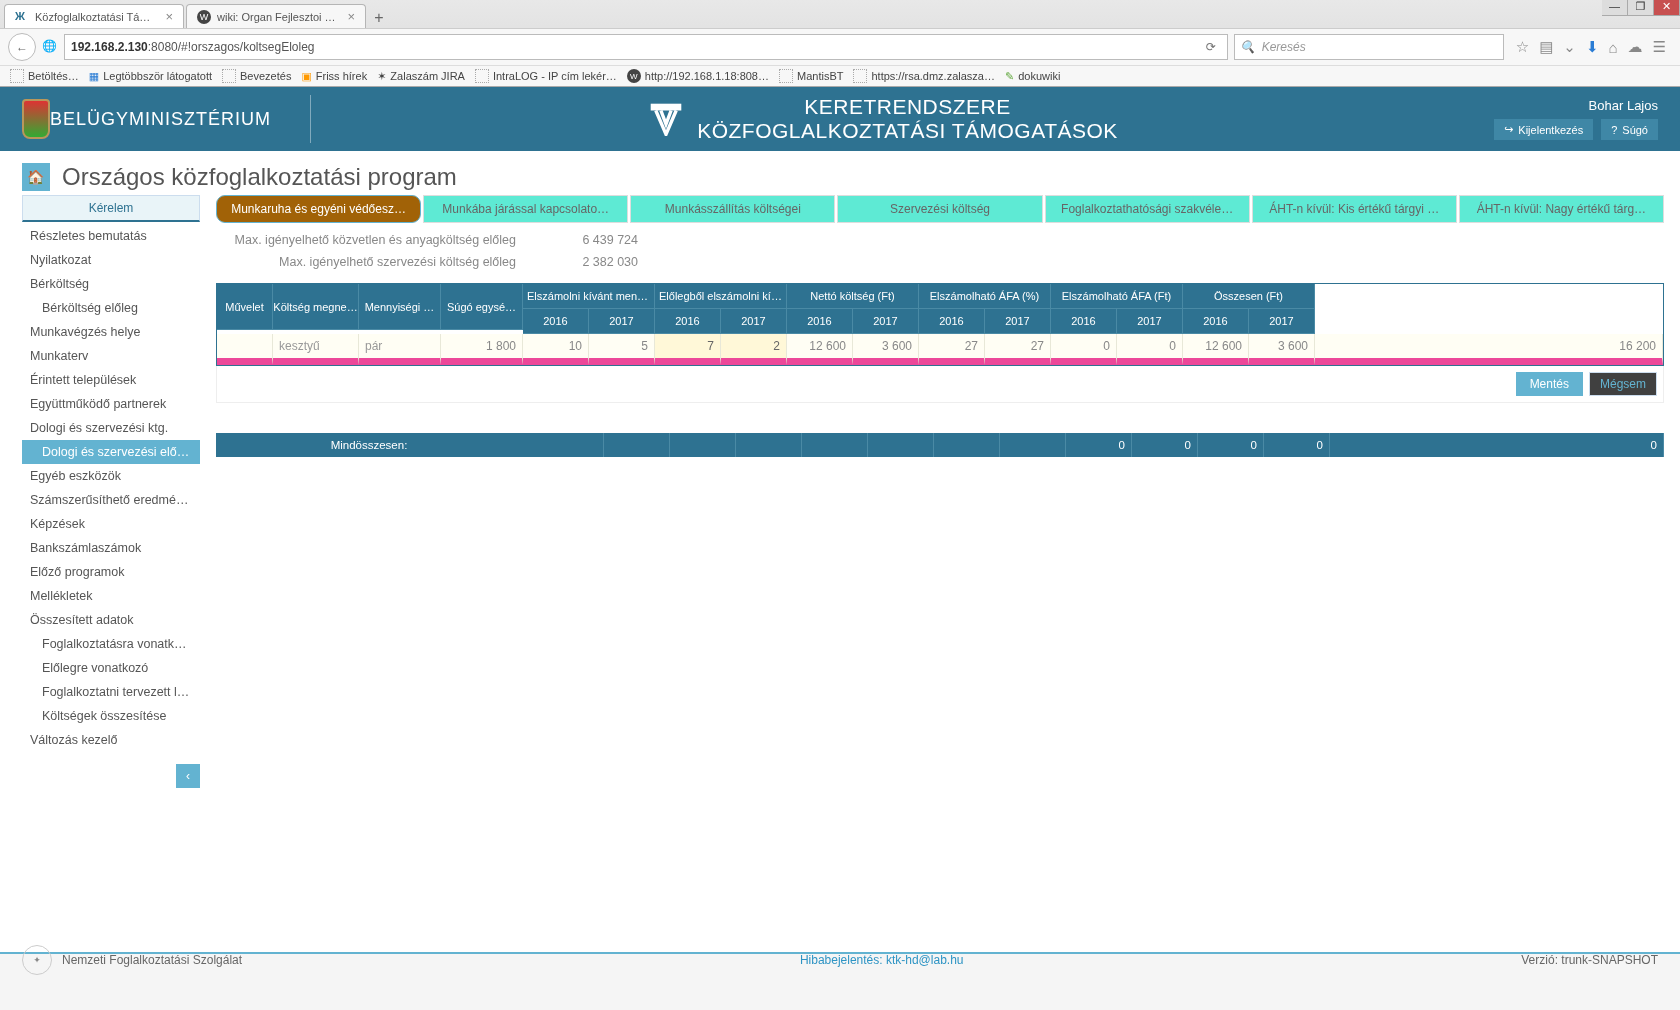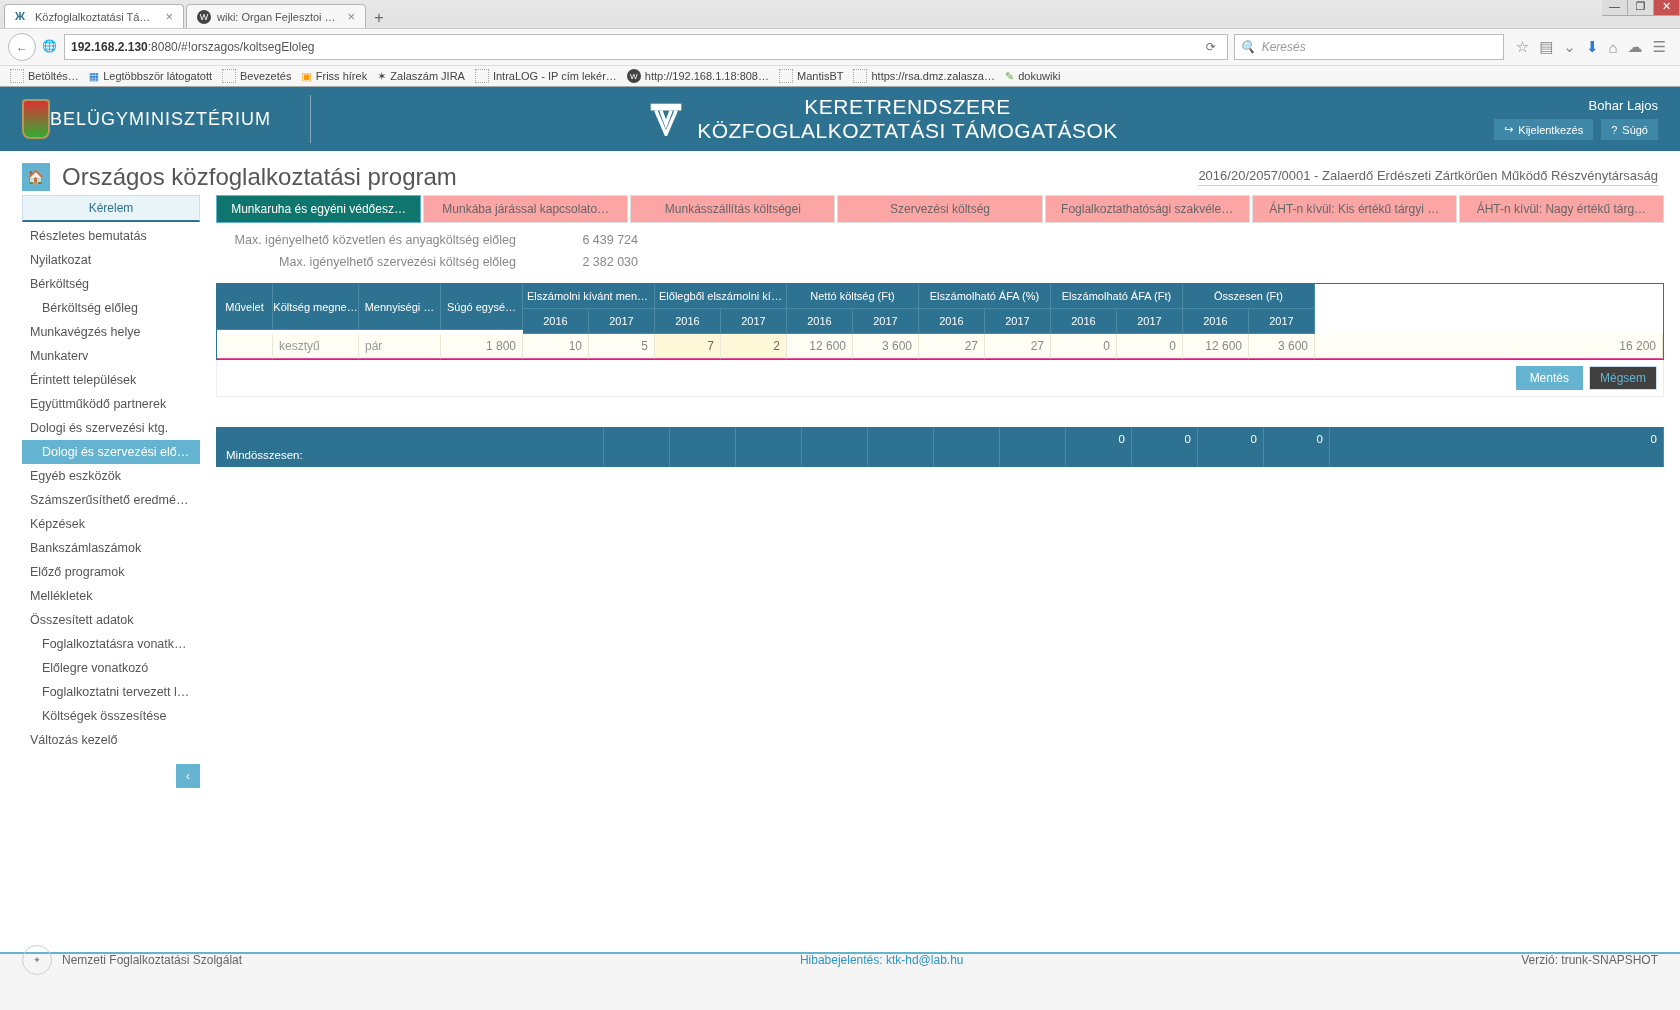--- a/index.html
+++ b/index.html
@@ -51,47 +51,47 @@
 .main { display:flex; padding:0 6px; }
 .sidebar { width:194px; flex-shrink:0; }
 .sidebar-tabhead { background:#e9f4f8; color:#2e7291; text-align:center; padding:5px; font-size:12px; border:1px solid #cde; border-bottom:2px solid #2e7291; margin:0 0 2px 16px; }
 .side-menu { list-style:none; padding:0 0 0 16px; }
 .side-menu li { padding:5px 8px; color:#555; cursor:pointer; font-size:12.5px; overflow:hidden; text-overflow:ellipsis; white-space:nowrap; }
 .side-menu li.sub { padding-left:20px; }
 .side-menu li.active { background:#63b3d1; color:#fff; }
 .collapse-btn { width:24px; height:24px; background:#63b3d1; color:#fff; display:flex; align-items:center; justify-content:center; margin:12px 0 0 auto; cursor:pointer; }
 .content { flex:1; padding:0 10px 0 16px; min-width:0; }
 .sub-tabs { display:flex; gap:2px; margin-bottom:10px; }
-.sub-tab { flex:1; padding:6px 8px; text-align:center; background:#fca5a5; border:1px solid #ddd; font-size:12px; color:#666; cursor:pointer; overflow:hidden; text-overflow:ellipsis; white-space:nowrap; }
-.sub-tab.active { background:#0f766e; color:#fff; border-color:#63b3d1; }
+.sub-tab { flex:1; padding:6px 8px; text-align:center; background:#5eead4; border:1px solid #ddd; font-size:12px; color:#666; cursor:pointer; overflow:hidden; text-overflow:ellipsis; white-space:nowrap; }
+.sub-tab.active { background:#a16207; color:#fff; border-color:#63b3d1;border-radius:9px; }
 .max-rows { margin-bottom:14px; }
 .max-row { display:flex; gap:22px; margin-bottom:8px; color:#888; font-size:12.5px; }
 .max-row .lbl { flex:0 0 300px; text-align:right; }
 .max-row .val { flex:0 0 100px; text-align:right; }
 
 .grid { border:1px solid #2e7291; width:100%; }
 .thead { display:flex; flex-direction:column; }
 .hrow { display:flex; }
 .hcell { background:#2e7291; color:#fff; font-size:11px; text-align:center; padding:6px 4px; border-right:1px solid #4a8aa5; border-bottom:1px solid #4a8aa5; overflow:hidden; text-overflow:ellipsis; white-space:nowrap; }
 
 .c-op{width:56px} .c-name{width:86px} .c-unit{width:82px} .c-price{width:82px}
 .c-pair{width:132px} .c-half{width:66px}
 .c-last{flex:1; min-width:70px}
 .drow { display:flex; background:#fffef4; }
-.dcell { border-right:1px solid #e8e8d8; border-bottom:1px solid #ec4899; padding:5px 6px; font-size:12px; overflow:hidden; text-overflow:ellipsis; white-space:nowrap; }
+.dcell { border-right:1px solid #e8e8d8; border-bottom:7px solid #ec4899; padding:5px 6px; font-size:12px; overflow:hidden; text-overflow:ellipsis; white-space:nowrap; }
 .dcell.txt{ text-align:left; color:#999; }
 .dcell.num{ text-align:right; color:#888; }
 .dcell.edit{ background:#fff8d8; text-align:right; color:#666; }
 .actions-row { display:flex; justify-content:flex-end; gap:6px; padding:6px; border:1px solid #eee; border-top:none; }
 .btn-save { background:#63b3d1; color:#fff; padding:4px 14px; border:none; font-size:12px; cursor:pointer; }
 .btn-cancel { background:#404040; color:#63b3d1; padding:4px 10px; border:1px solid #cde; font-size:12px; cursor:pointer; }
 .footer-gap { height:30px; }
 .total-row { display:flex; background:#2e7291; color:#fff; font-size:11.5px; }
 .total-row .tcell { border-right:1px solid #4a8aa5; padding:6px 6px; text-align:right; }
-.total-row .tlabel { width:306px; text-align:left; padding:6px 10px;margin-top:16px; }
+.total-row .tlabel { width:306px; text-align:center; padding:6px 10px; }
 
 .app-footer { position:fixed; bottom:0; left:0; right:0; border-top:2px solid #63b3d1; background:#f5f5f5; display:flex; align-items:center; justify-content:space-between; padding:6px 22px 50px; font-size:12px; color:#666; height:46px; }
 .app-footer .left { display:flex; align-items:center; gap:10px; }
 .nfsz-logo { width:30px; height:30px; border:1px solid #ccc; border-radius:50%; display:flex; align-items:center; justify-content:center; font-size:9px; color:#888; }
 .app-footer a { color:#2e94c4; text-decoration:none; }
 </style>
 </head>
 <body>
 
 <div class="browser-chrome">
@@ -211,21 +211,20 @@
   </div>
 </div>
 
 <div class="page-titlebar">
   <div class="page-titlebar-left">
     <div class="home-btn">
         <span>🏠</span>
       </div>
     <div class="page-title">Országos közfoglalkoztatási program</div>
   </div>
-  <div class="context-info">2016/20/2057/0001 - Zalaerdő Erdészeti Zártkörűen Működő Részvénytársaság</div>
 </div>
 
 <div class="main">
   <div class="sidebar">
     <div class="sidebar-tabhead">Kérelem</div>
     <ul class="side-menu" id="side-menu">
         <li>Részletes bemutatás</li>
         <li>Nyilatkozat</li>
         <li>Bérköltség</li>
         <li class="sub">Bérköltség előleg</li>

